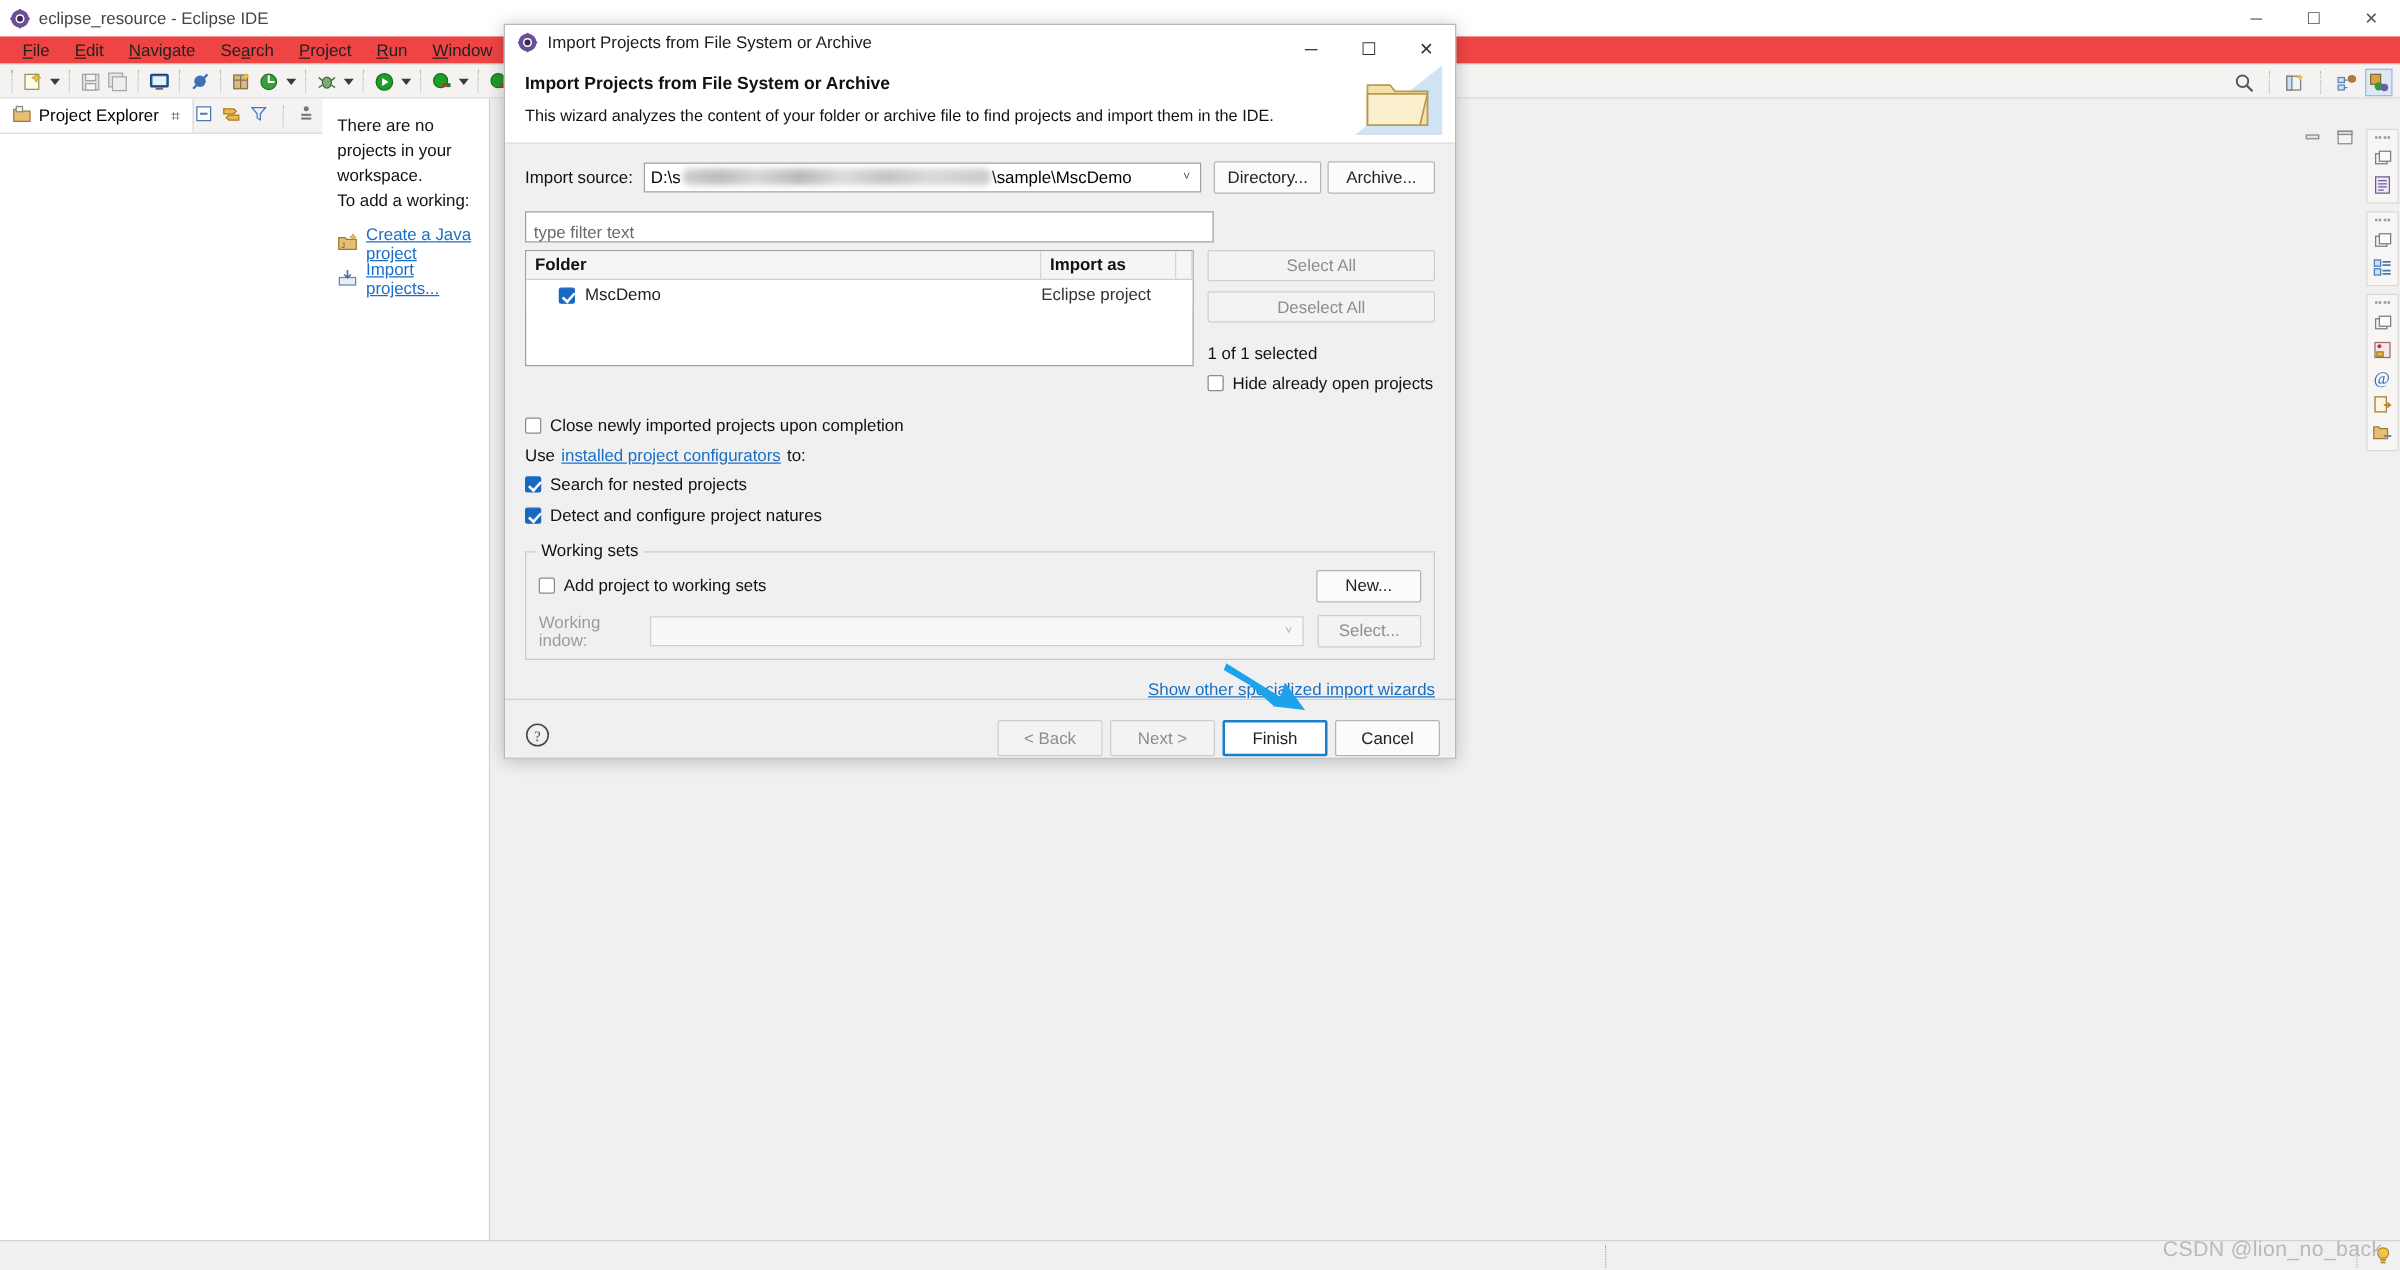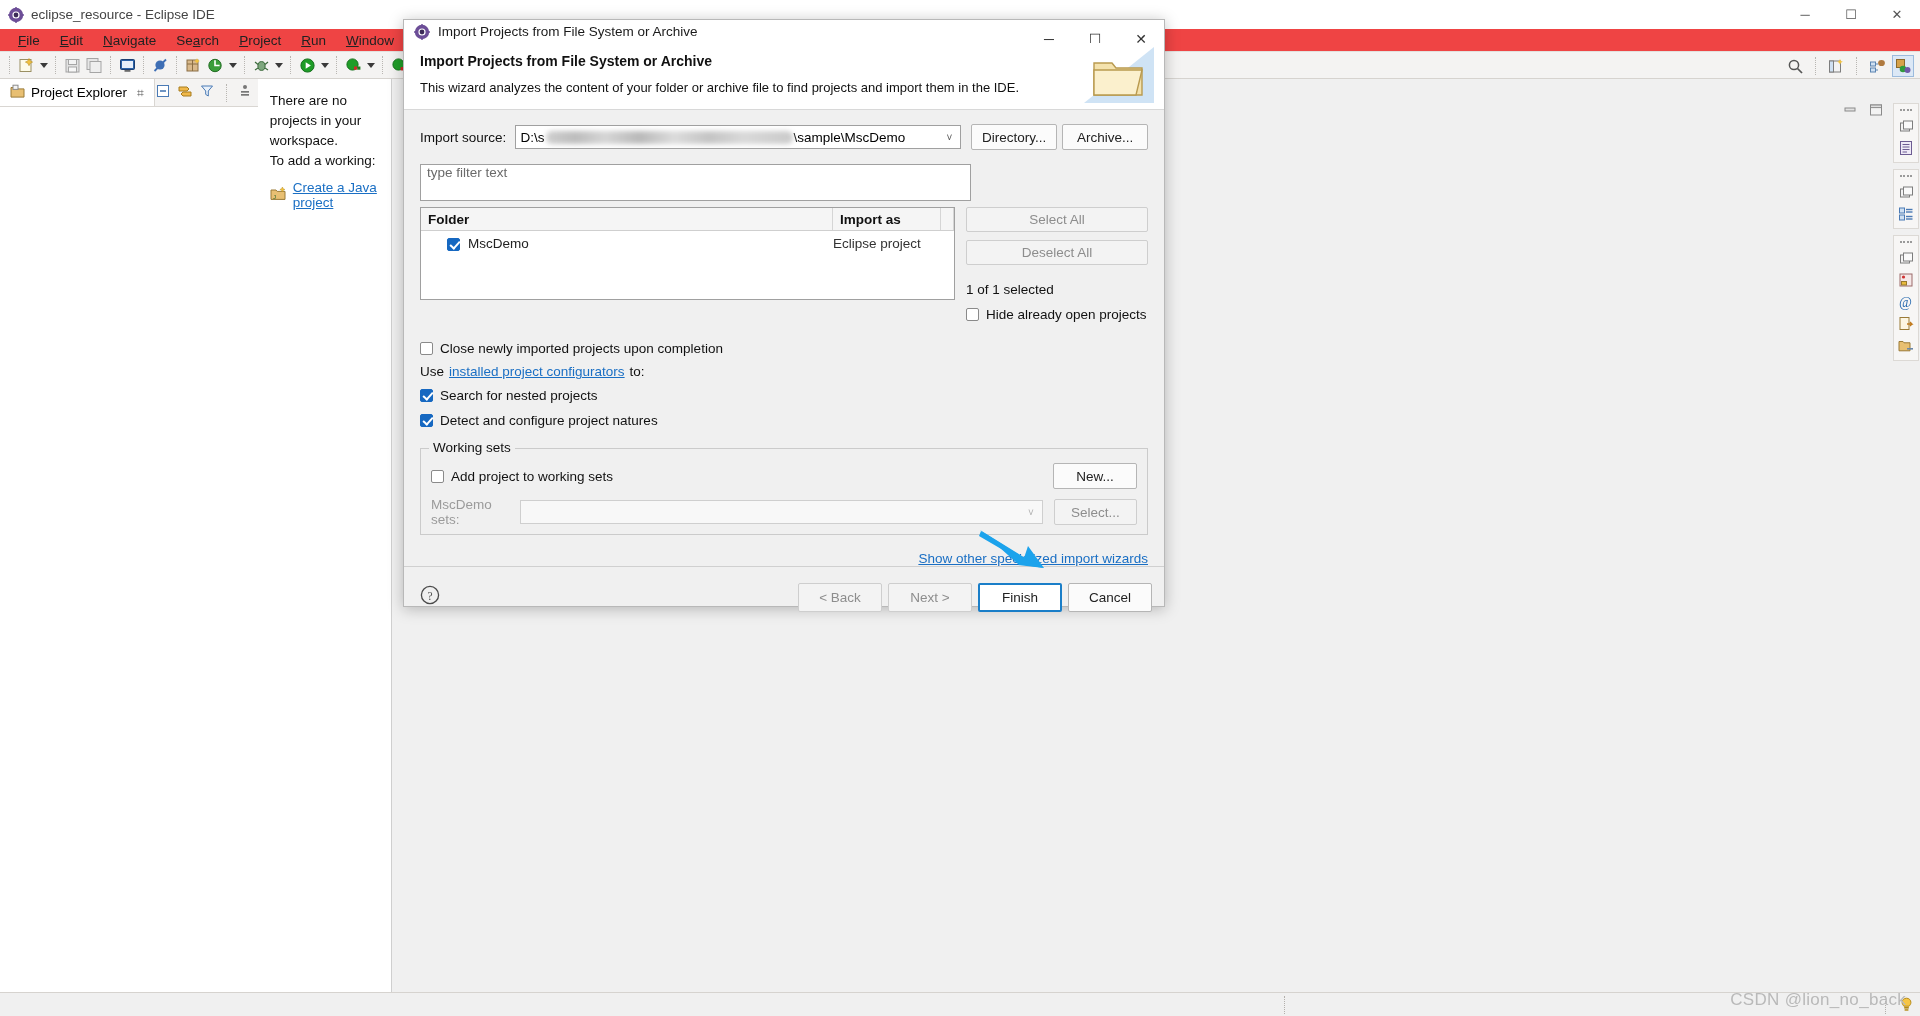--- a/index.html
+++ b/index.html
@@ -94,21 +94,21 @@
   }
   .combo .caret { margin-left:auto; width:18px; text-align:center; color:#555; font-size:10px; }
   .btn {
     height:26px; border:1px solid #b5b5b5; background:#fbfbfb; font-size:13.5px; color:#222;
     display:flex; align-items:center; justify-content:center; border-radius:2px;
   }
   .btn.disabled { color:#8d8d8d; background:#f3f3f3; border-color:#cecece; }
   .btn.default { border:2px solid #1a7ec8; background:#fff; }
 
   .filter-input {
-    height:37px; background:#fff; border:1px solid #a0a0a0; display:flex; align-items:flex-start;
+    height:25px; background:#fff; border:1px solid #a0a0a0; display:flex; align-items:flex-end;
     padding:0 6px; font-size:13.5px; color:#6a6a6a;
   }
   .tree {
     border:1px solid #a0a0a0; background:#fff; position:relative; overflow:hidden;
   }
   .tree-head { display:flex; height:23px; background:#f5f5f5; border-bottom:1px solid #cfcfcf; }
   .th { font-size:13.5px; font-weight:bold; color:#111; display:flex; align-items:center; padding-left:7px; border-right:1px solid #d5d5d5; }
   .tree-row { display:flex; height:24px; align-items:center; background:#fff; }
   .td { font-size:13.5px; color:#222; display:flex; align-items:flex-end; }
 
@@ -349,20 +349,29 @@
               <svg width="16" height="16" viewBox="0 0 16 16">
                   <path d="M1 4h5l1.2 1.4H15v8H1z" fill="#e8bf72" stroke="#9a7a37"></path>
                   <path d="M12.4 1l.8 1.7 1.7.8-1.7.8-.8 1.7-.8-1.7-1.7-.8 1.7-.8z" fill="#f2c23e" stroke="#b88f22" stroke-width="0.5"></path>
                   <text x="3" y="12.5" font-size="6" fill="#2c6a2c" font-family="sans-serif">J</text>
                 </svg>
             </span>
             <span class="explorer-link">Create a Java project</span>
           </div>
 
 
+          <div class="explorer-link-row">
+            <span>
+              <svg width="16" height="16" viewBox="0 0 16 16">
+                  <rect x="1.5" y="8" width="13" height="6" fill="#e6eef7" stroke="#6b87a8"></rect>
+                  <path d="M8 2v6M5.4 5.6L8 8.2l2.6-2.6" stroke="#4a6fa0" stroke-width="1.3" fill="none"></path>
+                </svg>
+            </span>
+            <span class="explorer-link">Import projects...</span>
+          </div>
         </div>
       </div>
 
       <div class="editor-area">
         <div class="minmax">
           <span>
             <svg width="16" height="14" viewBox="0 0 16 14">
                 <rect x="3" y="5" width="10" height="3" fill="#e2e2e2" stroke="#8a8a8a"></rect>
               </svg>
           </span>
@@ -585,21 +594,21 @@
 
         <div class="row">
           <div class="chk-row" style="gap:7px;">
             <span class="cbx"></span>
             <span class="chk-lbl">Add project to working sets</span>
           </div>
           <div class="btn" style="width:84px;margin-left:auto;">New...</div>
         </div>
 
         <div class="row" style="margin-top:8px;">
-          <span class="lbl" style="color:#9b9b9b;width:90px;">MscDemo sets:</span>
+          <span class="lbl" style="color:#9b9b9b;width:90px;">Working indow:</span>
           <div class="combo" style="width:529px;background:#f8f8f8;border-color:#cfcfcf;">
             <span></span>
             <span class="caret" style="color:#b0b0b0;">˅</span>
           </div>
           <div class="btn disabled" style="width:84px;margin-left:11px;">Select...</div>
         </div>
       </div>
 
       <div style="display:flex;justify-content:flex-end;margin-top:16px;">
         <span class="link">Show other specialized import wizards</span>

